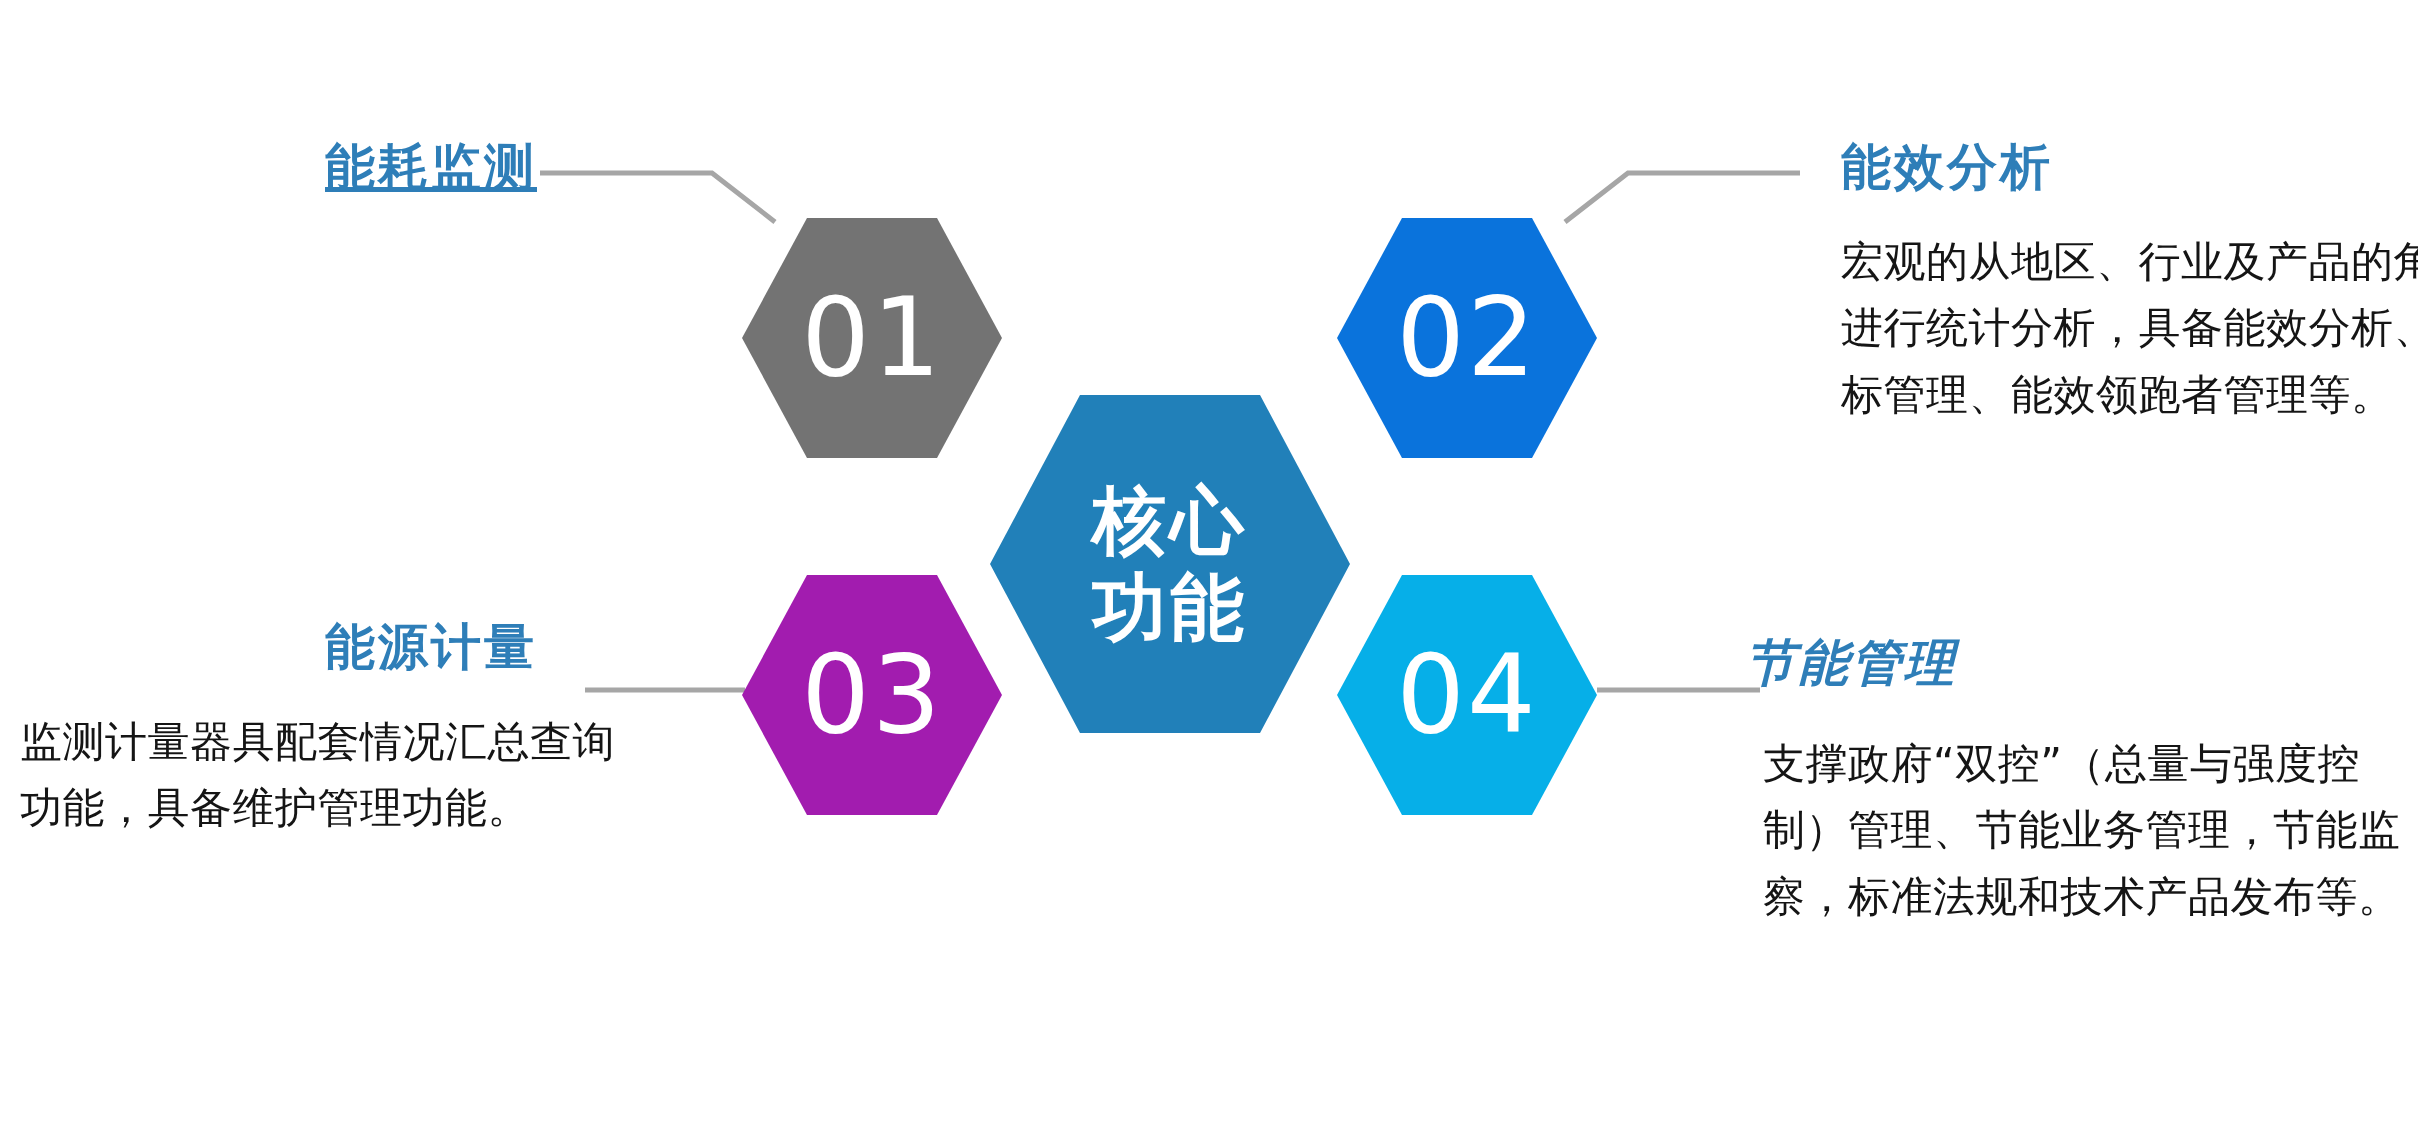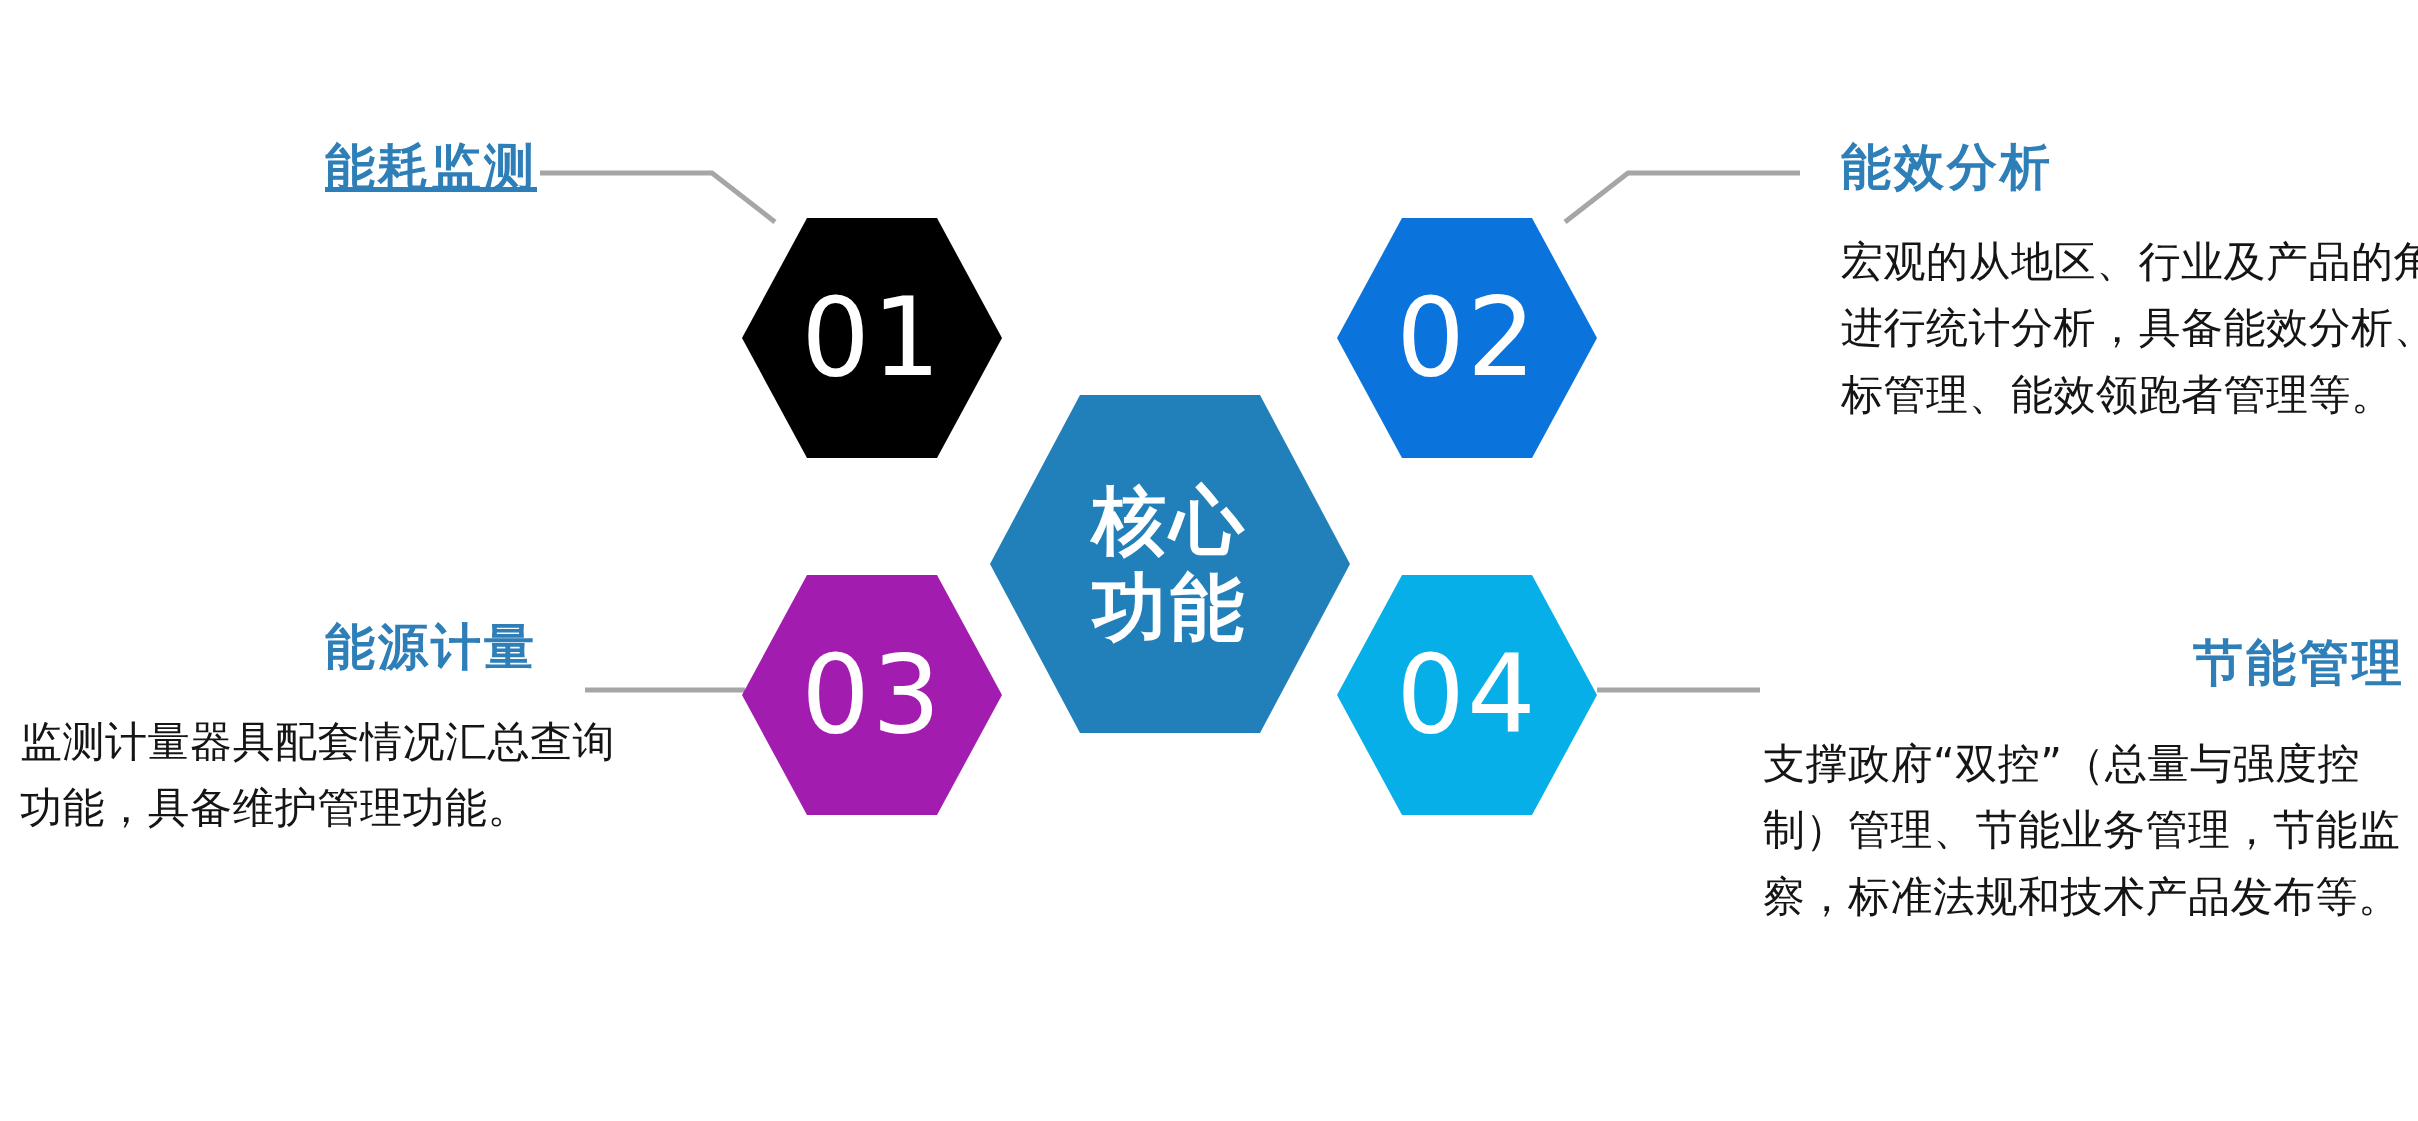--- a/index.html
+++ b/index.html
@@ -69,40 +69,40 @@
 
   #blk-bl{left:20px;top:620px;width:635px;}
   #blk-bl .block-title{text-align:right;padding-right:118px;}
   #blk-bl .block-body{margin-top:34px;width:618px;}
 
   #blk-tr{left:1841px;top:140px;width:660px;}
   #blk-tr .block-title{text-align:left;}
   #blk-tr .block-body{margin-top:34px;width:645px;}
 
   #blk-br{left:1745px;top:636px;width:660px;}
-  #blk-br .block-title{text-align:right;}
+  #blk-br .block-title{text-align:left;font-style:italic;}
   #blk-br .block-body{margin-top:40px;width:645px;margin-left:18px;}
 </style>
 </head>
 <body>
 
 <div id="canvas">
 
   <svg class="lines" viewBox="0 0 2418 1121" width="2418" height="1121">
 
     <polyline points="540,173 712,173 775,222" fill="none" stroke="#A6A6A6" stroke-width="5"></polyline>
 
     <polyline points="1565,222 1628,173 1800,173" fill="none" stroke="#A6A6A6" stroke-width="5"></polyline>
 
     <line x1="585" y1="690" x2="745" y2="690" stroke="#A6A6A6" stroke-width="5"></line>
 
     <line x1="1597" y1="690" x2="1760" y2="690" stroke="#A6A6A6" stroke-width="5"></line>
   </svg>
 
-  <div class="hex" id="hex01" style="background:#000000;text-align:right;">
+  <div class="hex" id="hex01" style="background:#737373;text-align:right;">
     <span class="hex-num">01</span>
   </div>
 
   <div class="hex" id="hex02" style="background:#0A73DC;">
     <span class="hex-num">02</span>
   </div>
 
   <div class="hex" id="hex03" style="background:#a21caf;">
     <span class="hex-num">03</span>
   </div>

